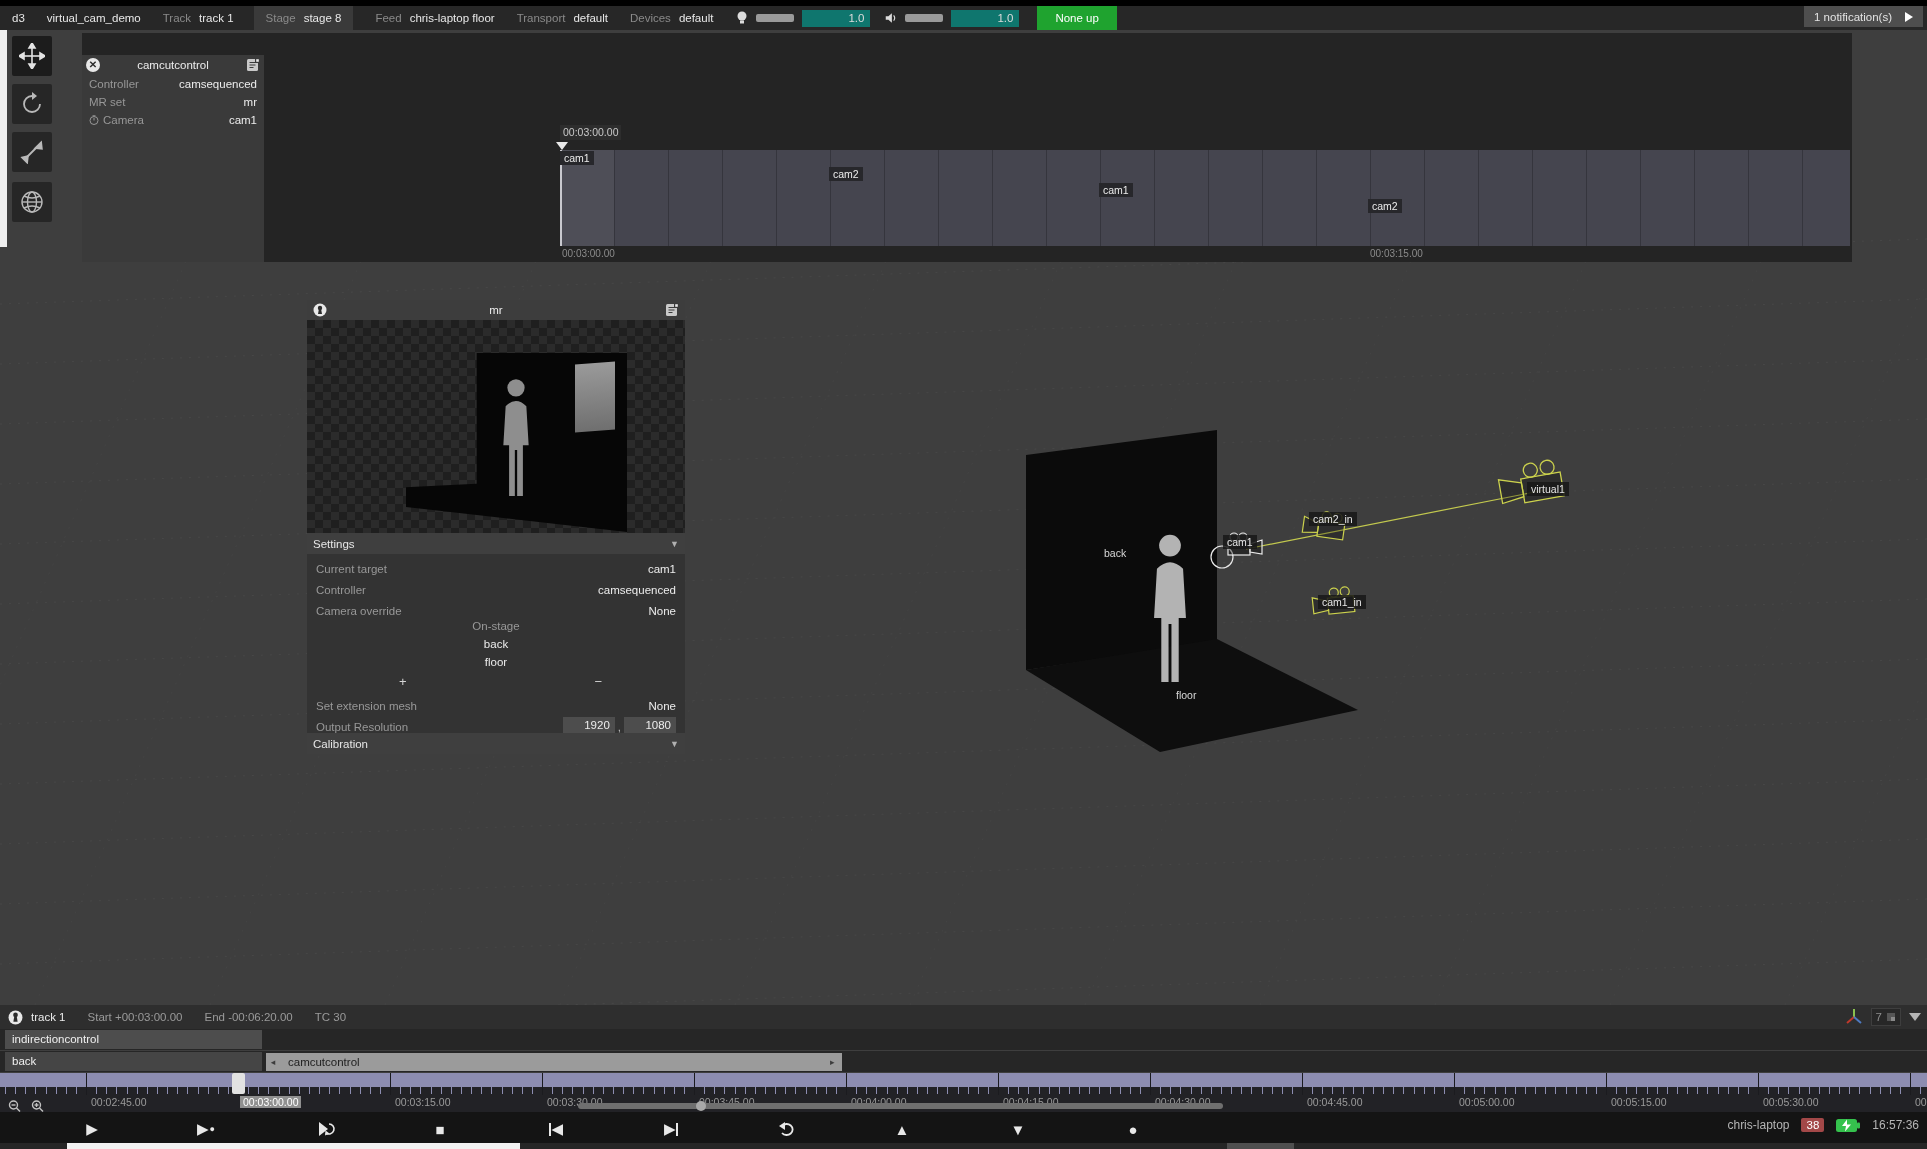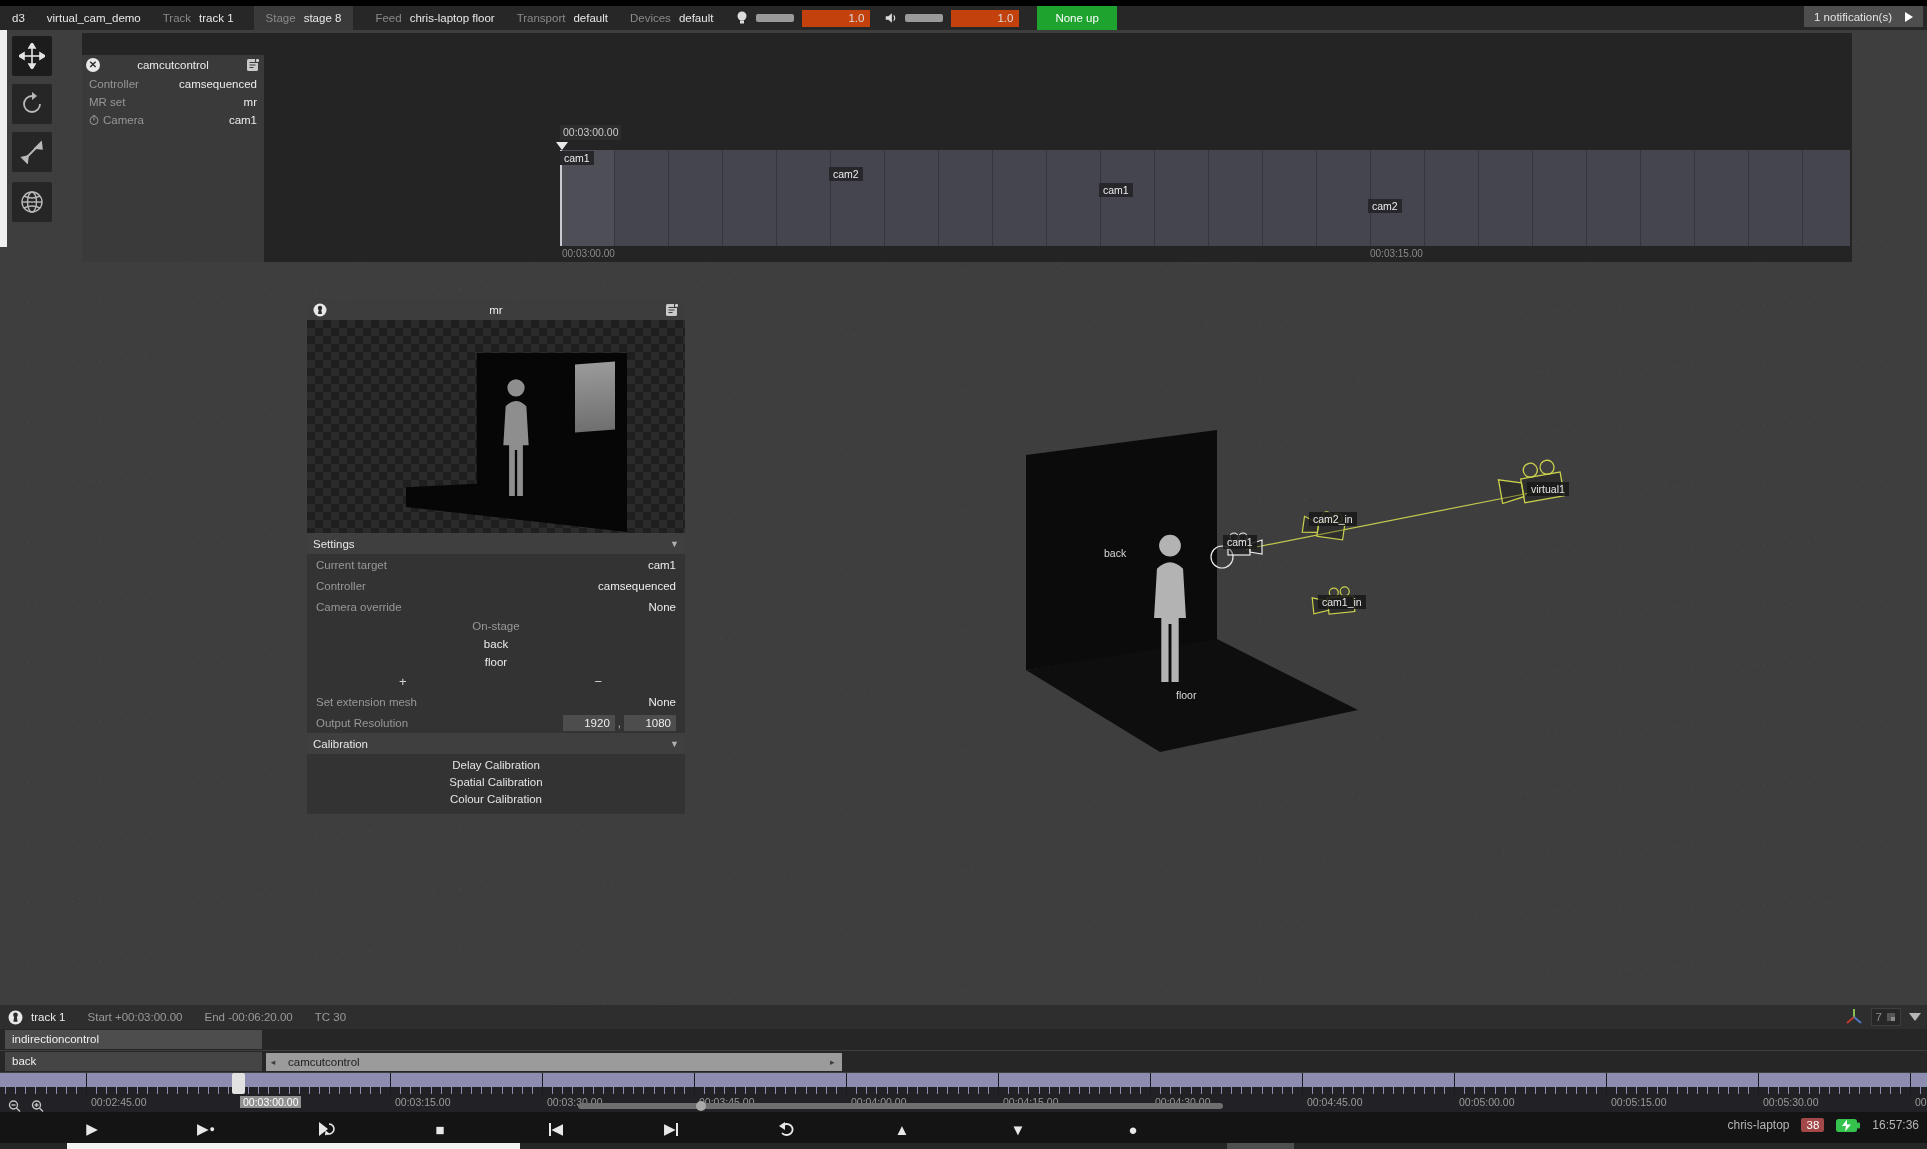--- a/index.html
+++ b/index.html
@@ -8,21 +8,21 @@
   .abs { position:absolute; }
 
   
   #topstrip { position:absolute; left:0; top:0; width:1927px; height:6px; background:#000; z-index:30; }
   #menubar { position:absolute; left:0; top:6px; width:1927px; height:24px; background:#272727;
     display:flex; align-items:center; z-index:30; }
   .m-gap-s{ margin-left:8px; } .m-gap{ margin-left:22px; }
   .m-label { color:#8a8a8a; } .m-value { color:#e8e8e8; }
   .stagebox { background:#3a3a3a; height:24px; display:flex; align-items:center; padding:0 12px; margin-left:20px; }
   .mini-slider { width:38px; height:8px; background:#9a9a9a; border-radius:2px; margin-left:7px; }
-  .mini-input { width:68px; height:17px; background:#c2410c; color:#dcdcdc; text-align:right;
+  .mini-input { width:68px; height:17px; background:#0f766e; color:#dcdcdc; text-align:right;
     padding-right:6px; line-height:17px; margin-left:8px; }
   #fade-btn { background:#1fa32f; color:#fff; height:24px; padding:0 18px; display:flex;
     align-items:center; margin-left:18px; }
   #notif { position:absolute; right:4px; top:6px; height:21px; background:#4e4e4e; color:#e3e3e3;
     display:flex; align-items:center; padding:0 10px; gap:12px; z-index:31; }
   .bulb-ic,.spk-ic { width:14px; height:16px; margin-left:22px; }
 
   
   .toolbtn { position:absolute; left:12px; width:40px; height:40px; background:#262626;
     display:flex; align-items:center; justify-content:center; z-index:20; border-radius:2px; }
@@ -59,21 +59,21 @@
   .tc-small { position:absolute; color:#8b8b8b; font-size:10px; top:215px; }
 
   
   #mrpanel { position:absolute; left:307px; top:300px; width:378px; z-index:15; background:#333; }
   #mrpanel .hdr { height:20px; background:#3d3d3d; display:flex; align-items:center; padding:0 6px; }
   #mrpanel .hdr .title { flex:1; text-align:center; color:#ececec; }
   #preview { position:relative; width:378px; height:213px; overflow:hidden;
     background:repeating-conic-gradient(#2b2b2b 0% 25%, #1f1f1f 0% 50%); background-size:16px 16px; }
   .sec-hdr { height:21px; background:#3f3f3f; display:flex; align-items:center; padding:0 6px; color:#e6e6e6; }
   .sec-hdr .tri { margin-left:auto; color:#b0b0b0; font-size:9px; }
-  .srow { height:21px; display:flex; align-items:center; padding:0 9px; }
+  .srow { height:21px; display:flex; align-items:flex-end; padding:0 9px; }
   .srow .lab { color:#989898; flex:1; } .srow .val { color:#ececec; }
   .center-row { height:18px; text-align:center; color:#989898; line-height:18px; }
   .center-row.white { color:#ececec; }
   .pm-row { height:20px; display:flex; align-items:center; }
   .pm-row span { color:#d5d5d5; font-size:13px; }
   .pm-row .plus { margin-left:92px; } .pm-row .minus { margin-left:188px; }
   .res-box { width:52px; height:16px; background:#4d4d4d; color:#ececec; text-align:right;
     padding-right:5px; line-height:16px; }
   .cal-item { height:17px; text-align:center; color:#e4e4e4; line-height:17px; }
 
@@ -409,25 +409,20 @@
   <div class="srow">
     <span class="lab">Output Resolution</span>
     <span class="res-box">1920</span>
     <span style="color:#bdbdbd; margin:0 3px;">,</span>
     <span class="res-box">1080</span>
   </div>
   <div class="sec-hdr">
     <span>Calibration</span>
     <span class="tri">▼</span>
   </div>
-  <div id="calibration-list" style="padding:3px 0 6px;">
-      <div class="cal-item">Delay Calibration</div>
-      <div class="cal-item">Spatial Calibration</div>
-      <div class="cal-item">Colour Calibration</div>
-    </div>
 </div>
 
 <div id="trackbar">
   <svg class="first" width="15" height="15" viewBox="0 0 14 14">
     <circle cx="7" cy="7" r="6.5" fill="#e8e8e8"></circle>
     <circle cx="7" cy="4.6" r="2.2" fill="#2b2b2b"></circle>
       <polygon points="5.8,6.2 8.2,6.2 9,11 5,11" fill="#2b2b2b"></polygon>
   </svg>
   <span class="w" style="margin-left:8px;">track 1</span>
   <span class="g">Start +00:03:00.00</span>

